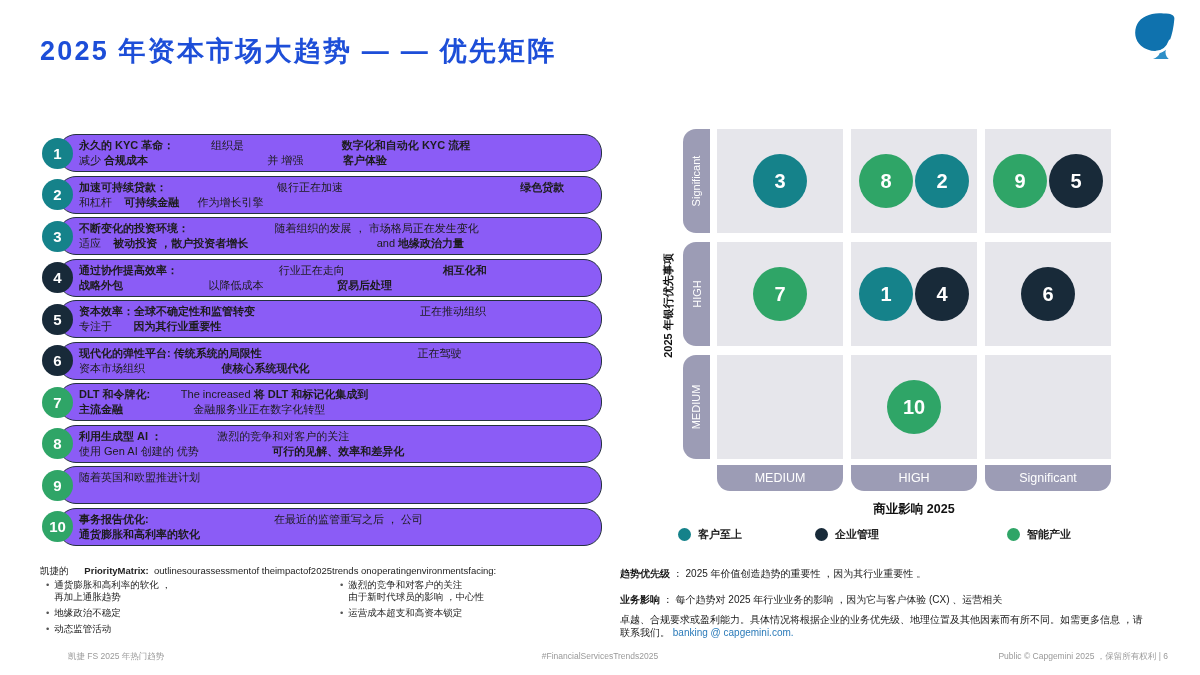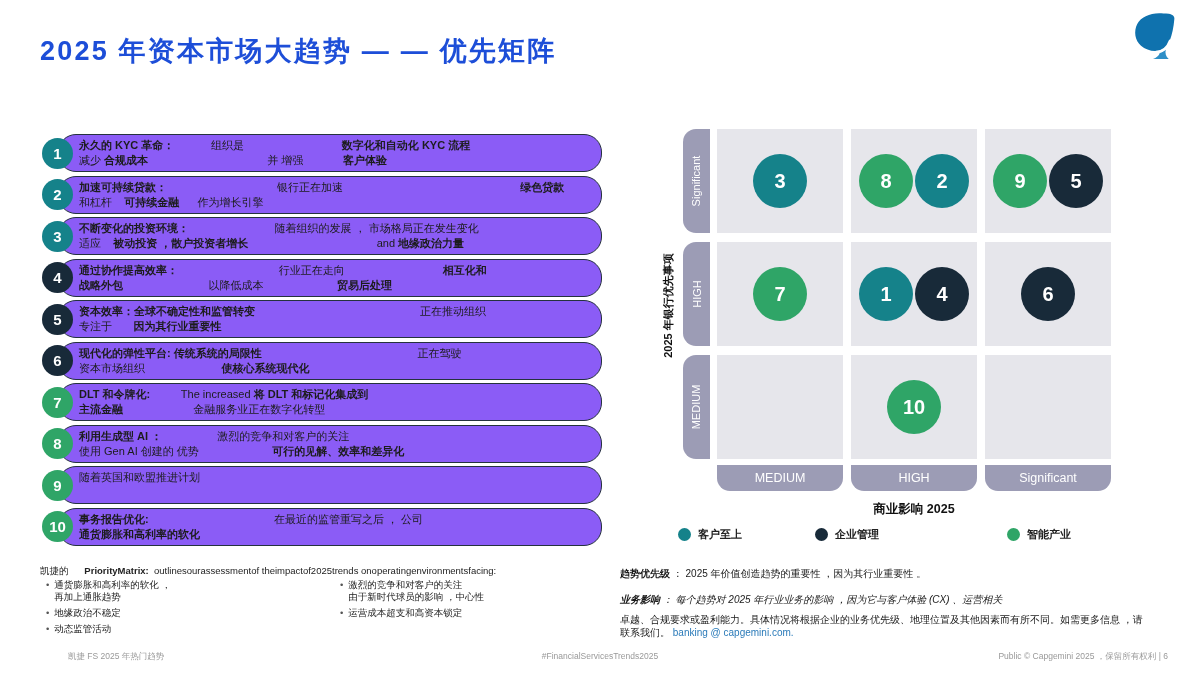--- a/index.html
+++ b/index.html
@@ -27,21 +27,21 @@
 
   .fnl { position:absolute; left:40px; top:565px; width:565px; font-size:9.5px; color:#222; }
   .fnl-header { white-space:pre; }
   .fnl-header .b { font-weight:bold;text-align:center; }
   .fnl-col { position:absolute; top:14px; }
   .fnl-bullet { display:flex; gap:5px; margin-bottom:4px; line-height:12px; white-space:pre-line; }
   .fnl-bullet .dot { color:#555; }
 
   .fnr { position:absolute; left:620px; top:567px; width:548px; font-size:10px; line-height:13px; color:#1a1a1a; }
   .fnr .row1 { margin-bottom:13px; }
-  .fnr .row2 { margin-bottom:7px;font-style:italic; }
+  .fnr .row2 { margin-bottom:7px; }
   .fnr .b { font-weight:bold; }
   .fnr .link { color:#2B7BB9; }
 
   .footer-left { position:absolute; left:30px; top:651px; font-size:8.5px; color:#999;margin-left:38px; }
   .footer-center { position:absolute; left:0; width:1200px; top:651px; text-align:center; font-size:8.5px; color:#999; }
   .footer-right { position:absolute; right:32px; top:651px; font-size:8.5px; color:#999; }
 </style>
 </head>
 <body>
 

